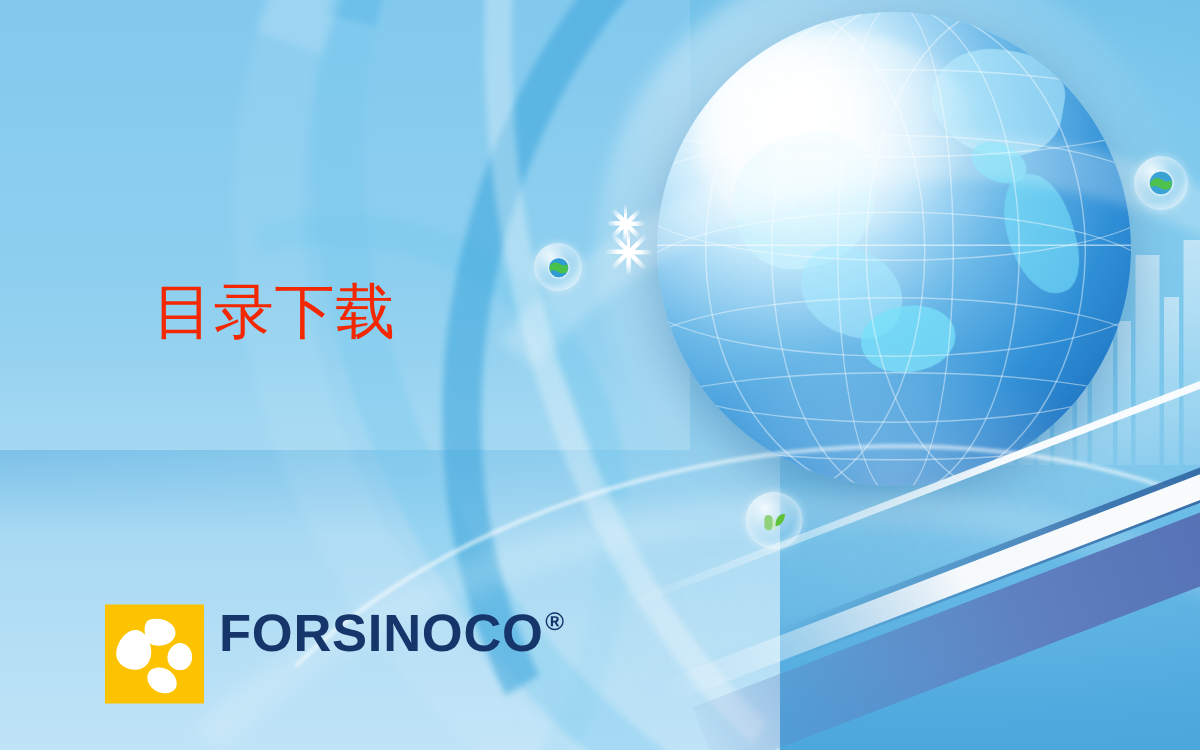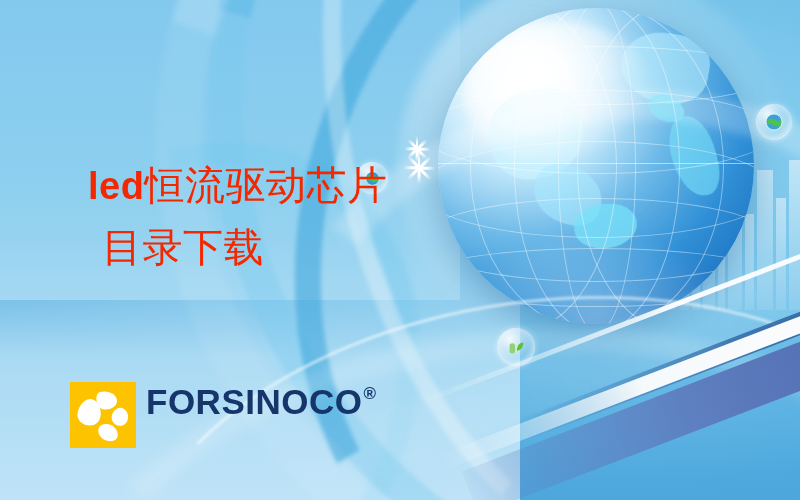--- a/index.html
+++ b/index.html
@@ -232,21 +232,21 @@
   .title-line2{
     font-size:40px;
     font-weight:400;
     margin-top:22px;
     margin-left:14px;
     white-space:nowrap;
   }
 
   
   .logo{
-    position:absolute;left:70px;top:382px;
+    position:absolute;left:70px;top:403px;
     display:flex;align-items:flex-start;
   }
   .logo-mark{
     width:66px;height:66px;
     background:#fdc300;
     position:relative;
     flex:0 0 auto;
   }
   .logo-text{
     margin-left:10px;padding-top:2px;
@@ -392,21 +392,20 @@
     <div class="bubble-icon">
       <svg width="20" height="20" viewBox="0 0 20 20" aria-hidden="true">
         <circle cx="10" cy="10" r="8" fill="#3aa3d6"></circle>
         <path d="M3 9 Q7 5 11 8 Q14 10 17 8 L17 13 Q13 16 9 13 Q6 11 3 13 Z" fill="#4fc24e"></path>
         <circle cx="10" cy="10" r="8" fill="none" stroke="rgba(255,255,255,0.7)" stroke-width="1"></circle>
       </svg>
     </div>
   </div>
 
   <div class="title-block">
-    <div class="title-line1"><span class="latin">led</span><span>恒流驱动芯片</span></div>
     <div class="title-line2">目录下载</div>
   </div>
 
   <div class="logo">
     <div class="logo-mark">
       <svg width="66" height="66" viewBox="0 0 66 66" aria-hidden="true">
         <path d="M30 10 C38 8 47 12 47 19 C47 25 39 29 32 27 C26 25 24 12 30 10 Z" fill="#ffffff"></path>
         <path d="M52 26 C58 28 60 36 56 41 C52 46 44 44 42 38 C40 32 46 24 52 26 Z" fill="#ffffff"></path>
         <path d="M36 42 C44 42 50 50 47 56 C44 61 34 60 30 54 C26 48 29 42 36 42 Z" fill="#ffffff"></path>
         <path d="M24 18 C31 22 33 34 28 40 C23 46 11 44 8 36 C5 28 15 13 24 18 Z" fill="#ffffff"></path>

